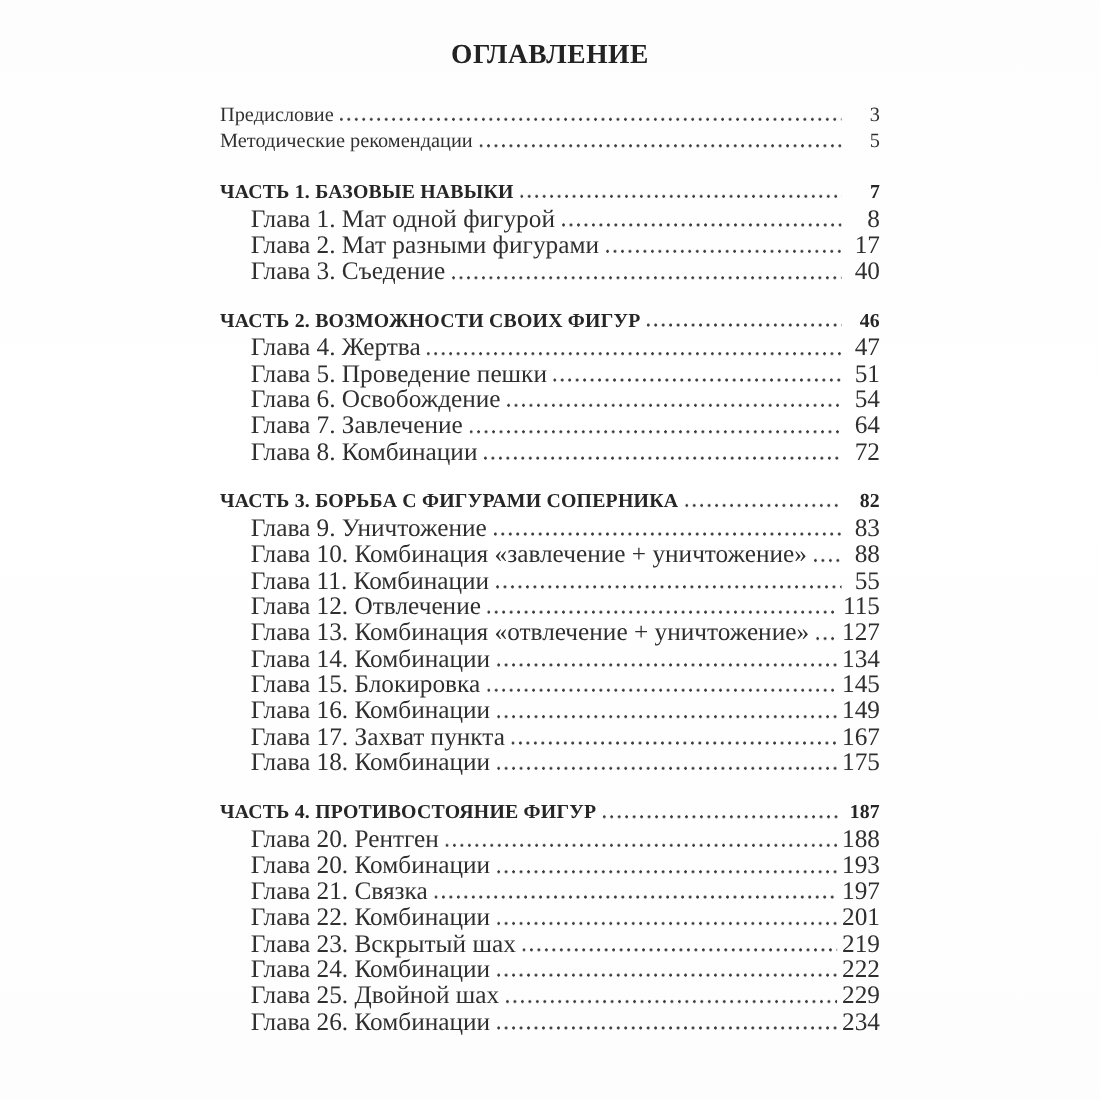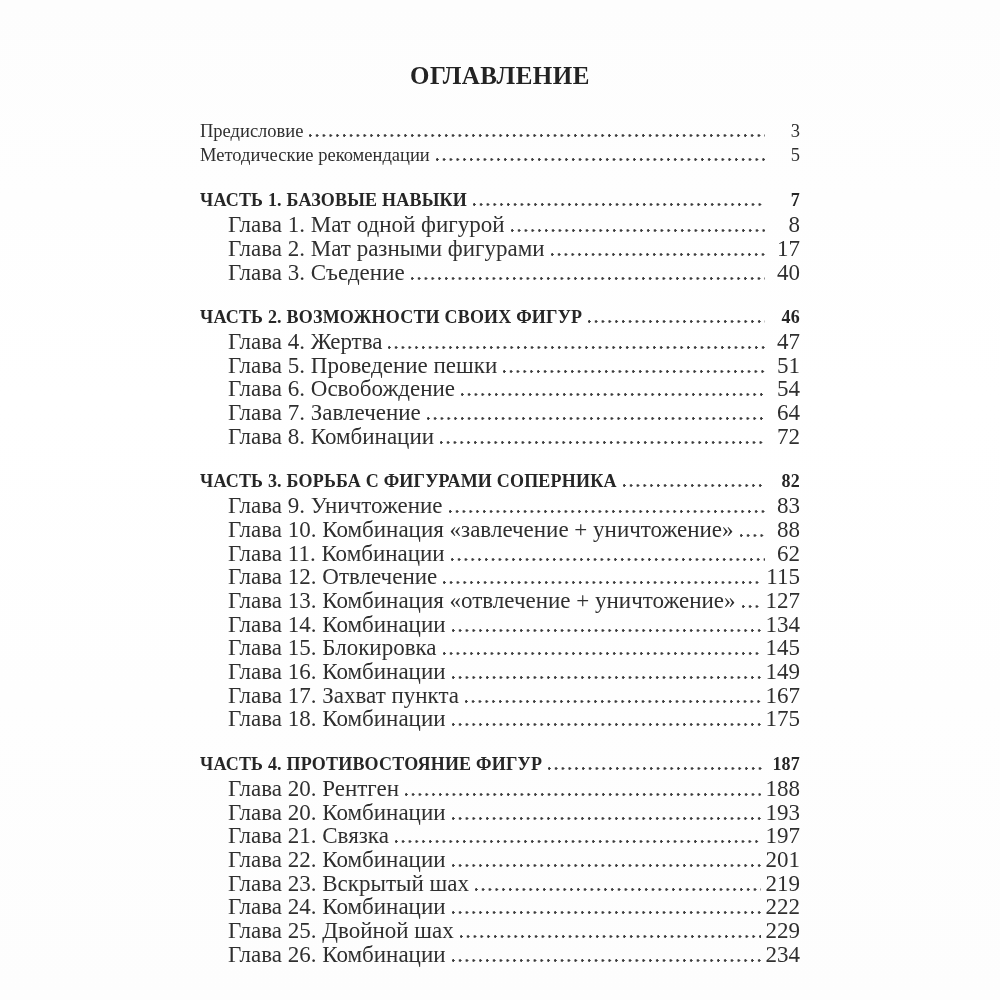--- a/index.html
+++ b/index.html
@@ -18,21 +18,20 @@
     position: relative;
     width: 1000px;
     height: 1000px;
     background: linear-gradient(180deg, #fdfdfd 0%, #ffffff 40%, #fdfdfd 100%);
   }
   .content {
     position: absolute;
     left: 200px;
     top: 36px;
     width: 600px;
-    margin-top: 26px;
   }
   .title {
     margin: 0 0 30px 0;
     text-align: center;
     font-size: 25px;
     font-weight: bold;
     letter-spacing: 0.5px;
     color: #232323;
   }
   .toc-list {
@@ -155,21 +154,21 @@
           <span class="pagenum">83</span>
         </div>
         <div class="row chapter">
           <span class="label">Глава 10. Комбинация «завлечение + уничтожение»</span>
           <span class="dots"></span>
           <span class="pagenum">88</span>
         </div>
         <div class="row chapter">
           <span class="label">Глава 11. Комбинации</span>
           <span class="dots"></span>
-          <span class="pagenum">62</span>
+          <span class="pagenum">55</span>
         </div>
         <div class="row chapter">
           <span class="label">Глава 12. Отвлечение</span>
           <span class="dots"></span>
           <span class="pagenum">115</span>
         </div>
         <div class="row chapter">
           <span class="label">Глава 13. Комбинация «отвлечение + уничтожение»</span>
           <span class="dots"></span>
           <span class="pagenum">127</span>

